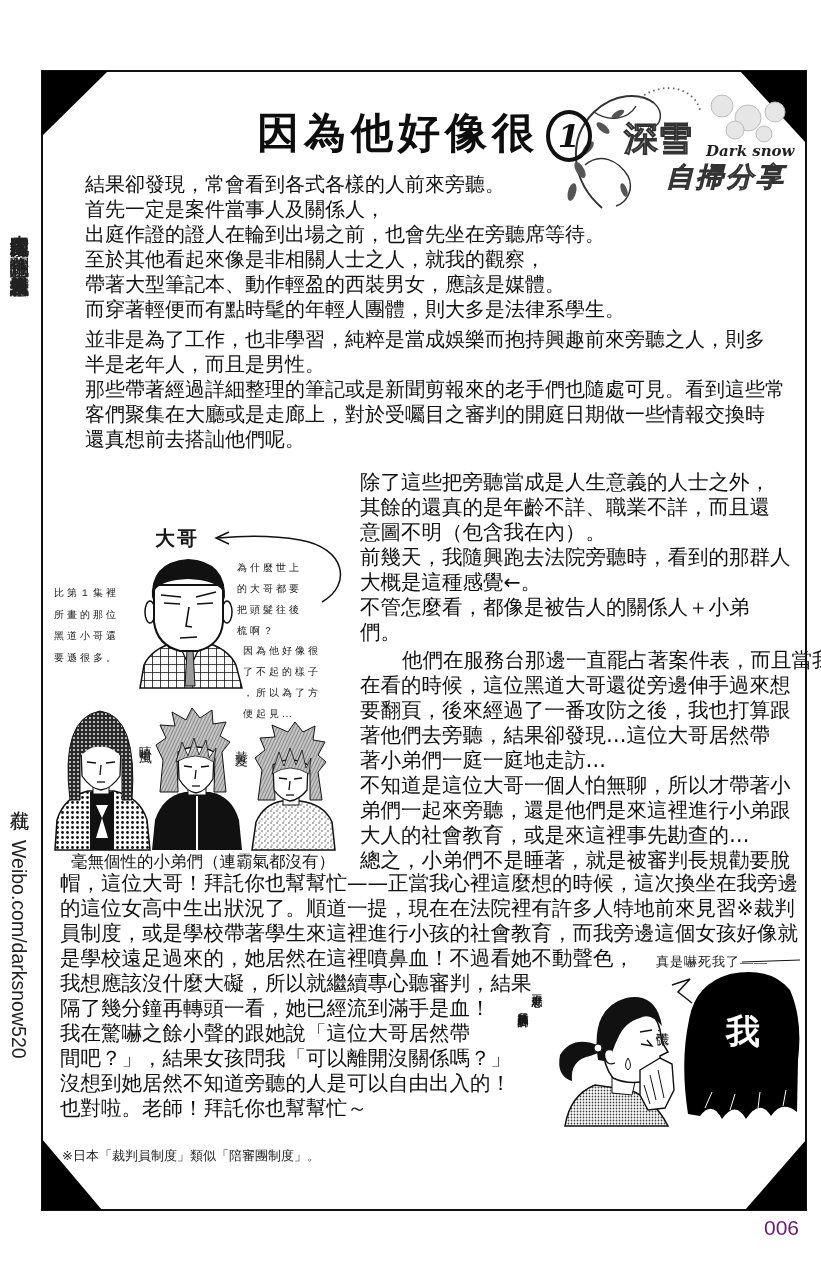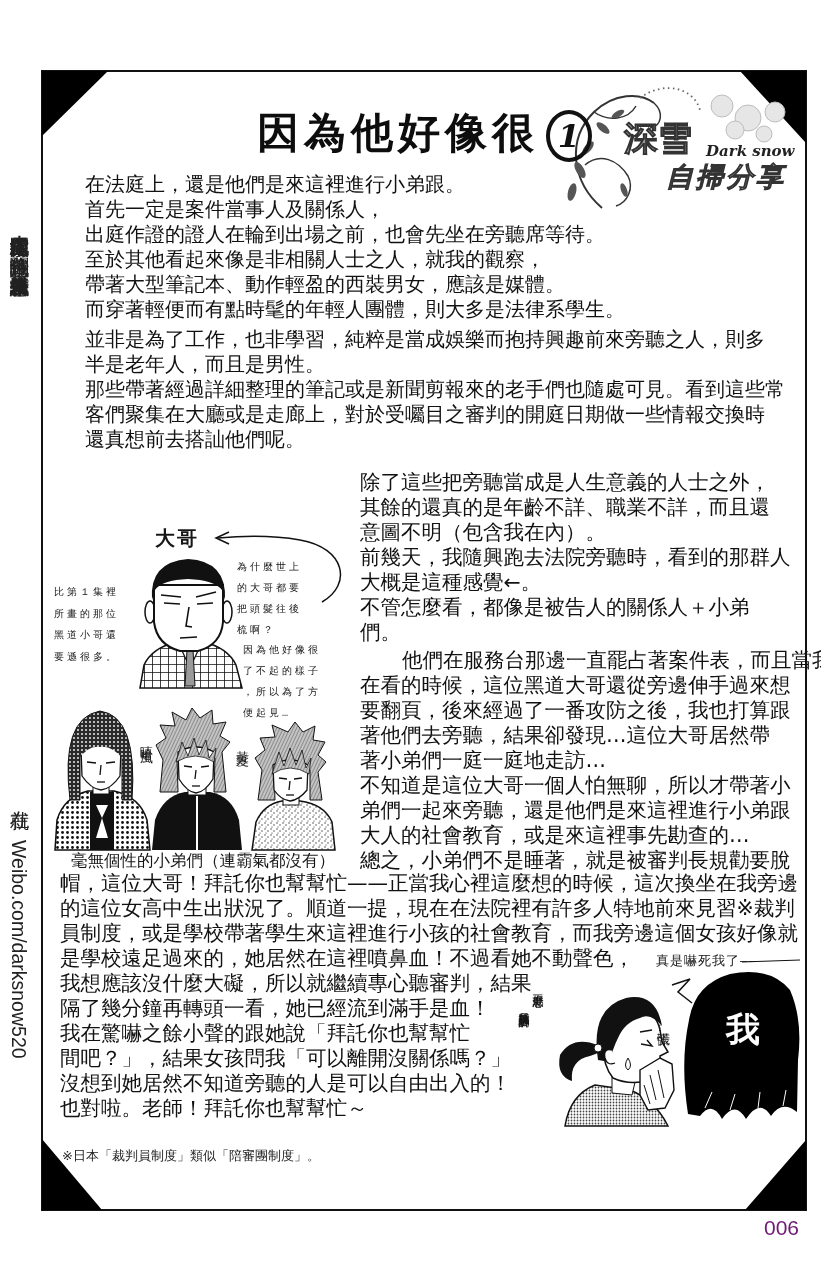--- a/index.html
+++ b/index.html
@@ -30,21 +30,21 @@
   .block .ln { display: block; height: 25px; line-height: 25px; }
   .intro { left: 85px; top: 172px; font-size: 20px; }
   .intro .gap { margin-top: 5px; }
   .column { left: 360px; top: 470px; font-size: 20.5px; }
   .column .gap { margin-top: 3px; margin-left: 42px; }
   .fullw { left: 60px; top: 871px; font-size: 20.5px; }
   .concl { left: 143px; top: 1148px; font-size: 24px; }
   .concl .ln { height: 28px; line-height: 28px; }
 
   
-  .hand { font-family: Liberation Mono, monospace; color: #161616; }
+  .hand { font-family: Liberation Serif, serif; color: #161616; }
   .boss-label { left: 155px; top: 525px; font-size: 20px; font-weight: bold; letter-spacing: 2px; }
   .note { position: absolute; font-size: 10px; letter-spacing: 3px; line-height: 21px; white-space: nowrap; }
   .note .ln { display: block; height: 21px; }
   .left-note { left: 54px; top: 582px; line-height: 21.5px; }
   .left-note .ln { height: 21.5px; }
   .q-note { left: 237px; top: 557px; }
   .a-note { left: 243px; top: 640px; }
   .tag { font-size: 13px; letter-spacing: 3px; line-height: 15px; }
   .tag-hiphop { left: 138px; top: 735px; }
   .tag-blond { left: 234px; top: 740px; }
@@ -239,21 +239,21 @@
   <div>
     <div class="vt sb sb1">深雪漢化組微博開啟！請各位關注哦。公佈本組最新漫畫更新訊息</div>
     <div class="vt sb sb2">就在</div>
     <div class="vt sb sb3">Weibo.com/darksnow520</div>
   </div>
 
   <div class="abs title">因為他好像很</div>
   <div class="abs title-num">1</div>
 
   <div class="block intro">
-    <span class="ln">在法庭上，還是他們是來這裡進行小弟跟。</span>
+    <span class="ln">結果卻發現，常會看到各式各樣的人前來旁聽。</span>
     <span class="ln">首先一定是案件當事人及關係人，</span>
     <span class="ln">出庭作證的證人在輪到出場之前，也會先坐在旁聽席等待。</span>
     <span class="ln">至於其他看起來像是非相關人士之人，就我的觀察，</span>
     <span class="ln">帶著大型筆記本、動作輕盈的西裝男女，應該是媒體。</span>
     <span class="ln">而穿著輕便而有點時髦的年輕人團體，則大多是法律系學生。</span>
     <span class="ln gap">並非是為了工作，也非學習，純粹是當成娛樂而抱持興趣前來旁聽之人，則多</span>
     <span class="ln">半是老年人，而且是男性。</span>
     <span class="ln">那些帶著經過詳細整理的筆記或是新聞剪報來的老手們也隨處可見。看到這些常</span>
     <span class="ln">客們聚集在大廳或是走廊上，對於受囑目之審判的開庭日期做一些情報交換時</span>
     <span class="ln">還真想前去搭訕他們呢。</span>
@@ -301,21 +301,21 @@
     <span class="ln">總之，小弟們不是睡著，就是被審判長規勸要脫</span>
   </div>
 
   <div class="block fullw">
     <span class="ln">帽，這位大哥！拜託你也幫幫忙——正當我心裡這麼想的時候，這次換坐在我旁邊</span>
     <span class="ln">的這位女高中生出狀況了。順道一提，現在在法院裡有許多人特地前來見習※裁判</span>
     <span class="ln">員制度，或是學校帶著學生來這裡進行小孩的社會教育，而我旁邊這個女孩好像就</span>
     <span class="ln">是學校遠足過來的，她居然在這裡噴鼻血！不過看她不動聲色，</span>
     <span class="ln">我想應該沒什麼大礙，所以就繼續專心聽審判，結果</span>
     <span class="ln">隔了幾分鐘再轉頭一看，她已經流到滿手是血！</span>
-    <span class="ln">我在驚嚇之餘小聲的跟她說「拜託你也幫幫忙</span>
+    <span class="ln">我在驚嚇之餘小聲的跟她說「這位大哥居然帶</span>
     <span class="ln">間吧？」，結果女孩問我「可以離開沒關係嗎？」</span>
     <span class="ln">沒想到她居然不知道旁聽的人是可以自由出入的！</span>
     <span class="ln">也對啦。老師！拜託你也幫幫忙～</span>
   </div>
 
   <div class="abs hand shout">真是嚇死我了——</div>
   <div class="vt hand whisper whisper-1">不好意思耶！</div>
   <div class="vt hand whisper whisper-2">我應該早點告訴妳的</div>
   <div class="vt hand panic">慌張…</div>
   <div class="abs hand me-label">我</div>

